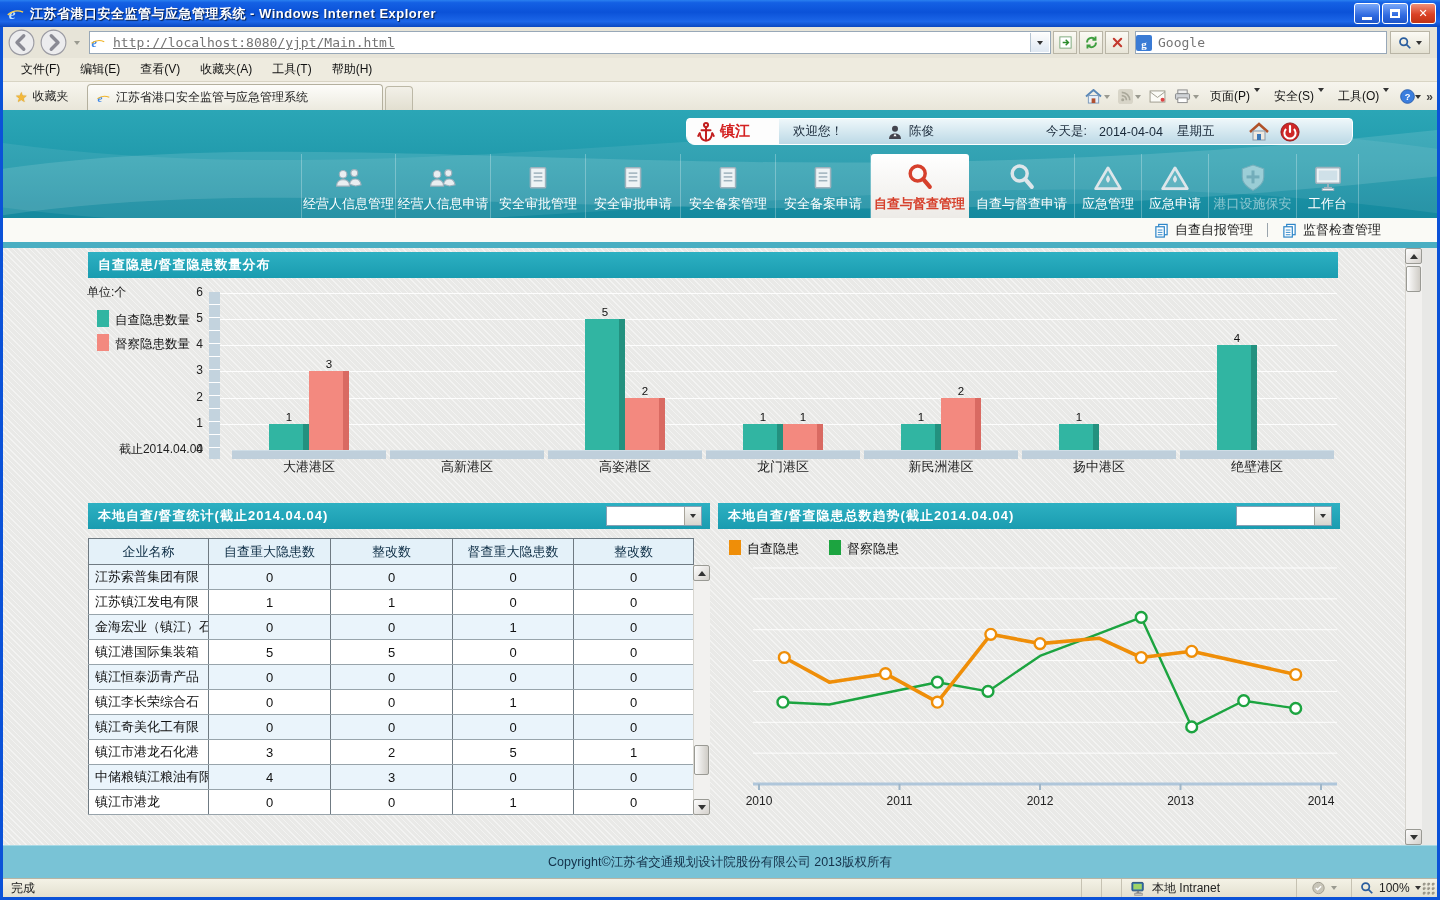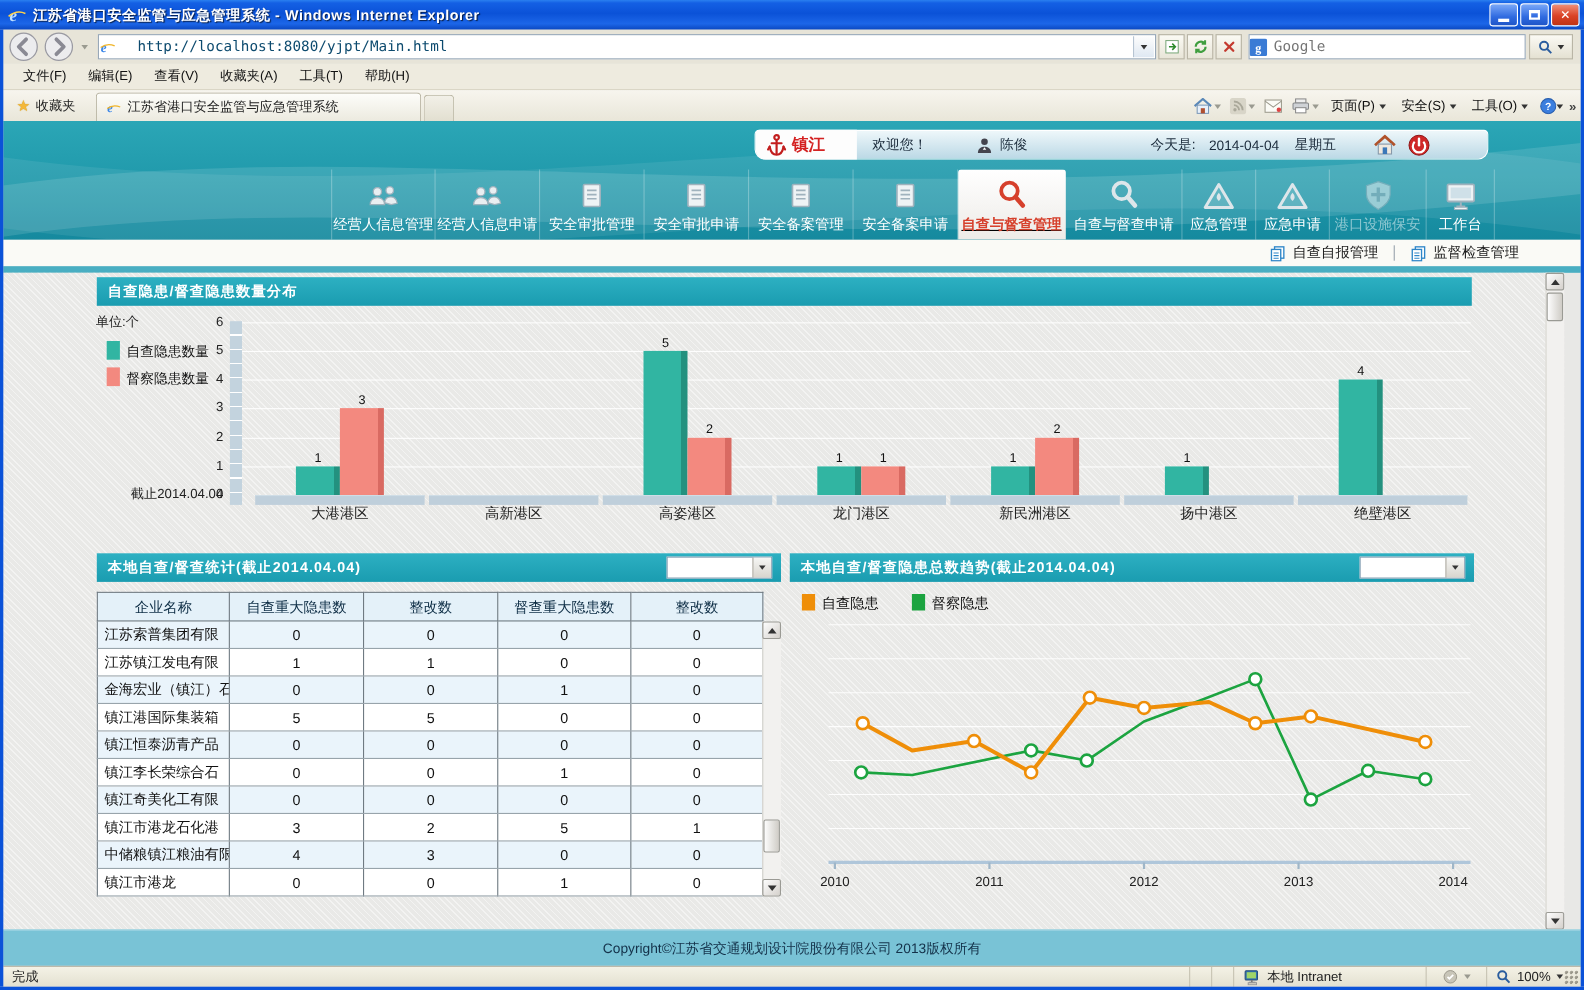--- a/index.html
+++ b/index.html
@@ -18,21 +18,21 @@
   .winbtn.close{background:linear-gradient(180deg,#f09078,#da4226 55%,#c03314);}
   .glyph-min{width:10px;height:3px;background:#fff;margin-top:10px;}
   .glyph-max{width:10px;height:9px;border:2px solid #fff;border-top-width:3px;}
   
   .addrrow{position:absolute;left:3px;top:27px;width:1434px;height:31px;
     background:linear-gradient(180deg,#efedе4,#e6e3d6);background-color:#e7e4d8;display:flex;align-items:center;}
   .navcircle{width:27px;height:27px;margin-left:5px;}
   .addr-drop{width:14px;height:18px;margin:0 3px;display:flex;align-items:center;justify-content:center;}
   .addressbox{position:relative;width:962px;height:23px;background:#fff;border:1px solid #98a8b8;
     display:flex;align-items:center;margin-left:2px;}
-  .addressbox .url{font-family:"DejaVu Sans Mono","Liberation Mono",monospace;font-size:13px;color:#0c4a6e;margin-left:20px;}
+  .addressbox .url{font-family:"DejaVu Sans Mono","Liberation Mono",monospace;font-size:13px;color:#737373;margin-left:8px;text-decoration:underline;}
   .addr-arrow{position:absolute;right:1px;top:1px;width:19px;height:19px;background:linear-gradient(180deg,#fdfdfd,#dfe8f2);
     border-left:1px solid #b6c4d2;display:flex;align-items:center;justify-content:center;}
   .mini-btn{width:24px;height:23px;border:1px solid #b9b5a6;background:linear-gradient(180deg,#fbfaf4,#e8e5d8);
     margin-left:2px;display:flex;align-items:center;justify-content:center;}
   .searchbox{position:relative;width:252px;height:23px;background:#fff;border:1px solid #98a8b8;margin-left:6px;
     display:flex;align-items:center;}
   .searchbox input{border:none;outline:none;width:200px;font-size:13px;color:#888;
     font-family:"DejaVu Sans Mono","Liberation Mono",monospace;background:transparent;margin-left:4px;}
   .search-btn{width:40px;height:23px;border:1px solid #b9b5a6;background:linear-gradient(180deg,#fbfaf4,#e4e1d2);
     margin-left:3px;display:flex;align-items:center;justify-content:center;gap:4px;}
@@ -45,39 +45,39 @@
     background:linear-gradient(180deg,#f7f5ee,#e9e6d9);}
   .fav-btn{position:absolute;left:6px;top:3px;display:flex;align-items:center;gap:5px;font-size:12px;color:#222;padding:3px 6px;}
   .star{color:#f4b83a;font-size:14px;text-shadow:0 0 1px #b8860b;}
   .tab{position:absolute;left:84px;top:2px;width:296px;height:26px;background:linear-gradient(180deg,#fdfdfa,#eceadf);
     border:1px solid #b4b09e;border-bottom:none;border-radius:4px 4px 0 0;display:flex;align-items:center;gap:6px;padding-left:8px;
     font-size:12px;color:#222;}
   .tabstub{position:absolute;left:382px;top:4px;width:28px;height:24px;background:linear-gradient(180deg,#f2f0e8,#e2dfd0);
     border:1px solid #bcb8a6;border-bottom:none;border-radius:4px 4px 0 0;}
   .cmdarea{position:absolute;right:4px;top:2px;height:25px;display:flex;align-items:center;gap:2px;}
   .cmd-ic{display:flex;align-items:center;padding:2px 3px;}
-  .cmd-txt{font-size:12px;color:#111;display:flex;align-items:center;gap:4px;padding:3px 6px;}
+  .cmd-txt{font-size:12px;color:#111;display:flex;gap:4px;padding:3px 6px;}
   .tri{width:0;height:0;border-left:3.5px solid transparent;border-right:3.5px solid transparent;border-top:4px solid #333;display:inline-block;}
   .tri.dim{border-top-color:#9a9a90;}
   .chev{font-size:12px;color:#444;font-weight:bold;}
   
   .banner{position:absolute;left:3px;top:110px;width:1434px;height:108px;overflow:hidden;
     background:linear-gradient(180deg,#2ba6b6 0%,#1f98aa 55%,#15899e 100%);}
   .banner svg.swoosh{position:absolute;left:0;top:0;}
   .welcomebar{position:absolute;left:683px;top:8px;width:667px;height:27px;border-radius:4px 4px 9px 9px;
     background:linear-gradient(180deg,#eef7fa,#bcd9e6);border:1px solid #fff;display:flex;align-items:center;font-size:12.5px;color:#1a2a3a;}
   .city-pill{height:27px;width:92px;background:#fdfdfd;border-radius:4px 0 0 9px;display:flex;align-items:center;gap:5px;padding-left:10px;}
   .city-name{color:#d42222;font-weight:bold;font-size:15px;}
   .nav-row{position:absolute;left:298px;bottom:0px;display:flex;align-items:flex-end;height:66px;}
   .nav-item{height:64px;display:flex;flex-direction:column;align-items:center;justify-content:flex-end;
     border-right:1px solid rgba(255,255,255,.28);padding-bottom:5px;}
   .nav-item:first-child{border-left:1px solid rgba(255,255,255,.28);}
   .nav-icon{height:32px;display:flex;align-items:flex-end;justify-content:center;margin-bottom:3px;}
   .nav-label{font-size:13px;color:#fff;white-space:nowrap;}
-  .nav-item.active{background:linear-gradient(180deg,#ffffff,#edebe7);border-radius:3px 3px 0 0;border-color:transparent;text-decoration:underline;}
+  .nav-item.active{background:linear-gradient(180deg,#ffffff,#edebe7);border-radius:3px 3px 0 0;border-color:transparent;}
   .nav-item.active .nav-label{color:#d6402c;font-weight:bold;}
   .nav-item.disabled .nav-label{color:rgba(255,255,255,.5);}
   .nav-item.disabled .nav-icon{opacity:.5;}
   
   .subnav{position:absolute;left:3px;top:218px;width:1434px;height:24px;background:#fafaf6;display:flex;align-items:center;justify-content:flex-end;padding-right:42px;}
   .subnav-item{display:flex;align-items:center;gap:6px;font-size:13px;color:#1c1c1c;padding:0 14px;}
   .subnav-div{width:1px;height:14px;background:#9aa4ac;}
   .tealstrip{position:absolute;left:3px;top:242px;width:1434px;height:6px;background:#49aec2;}
   
   .content{position:absolute;left:3px;top:248px;width:1419px;height:597px;background-color:#e9e9e7;

